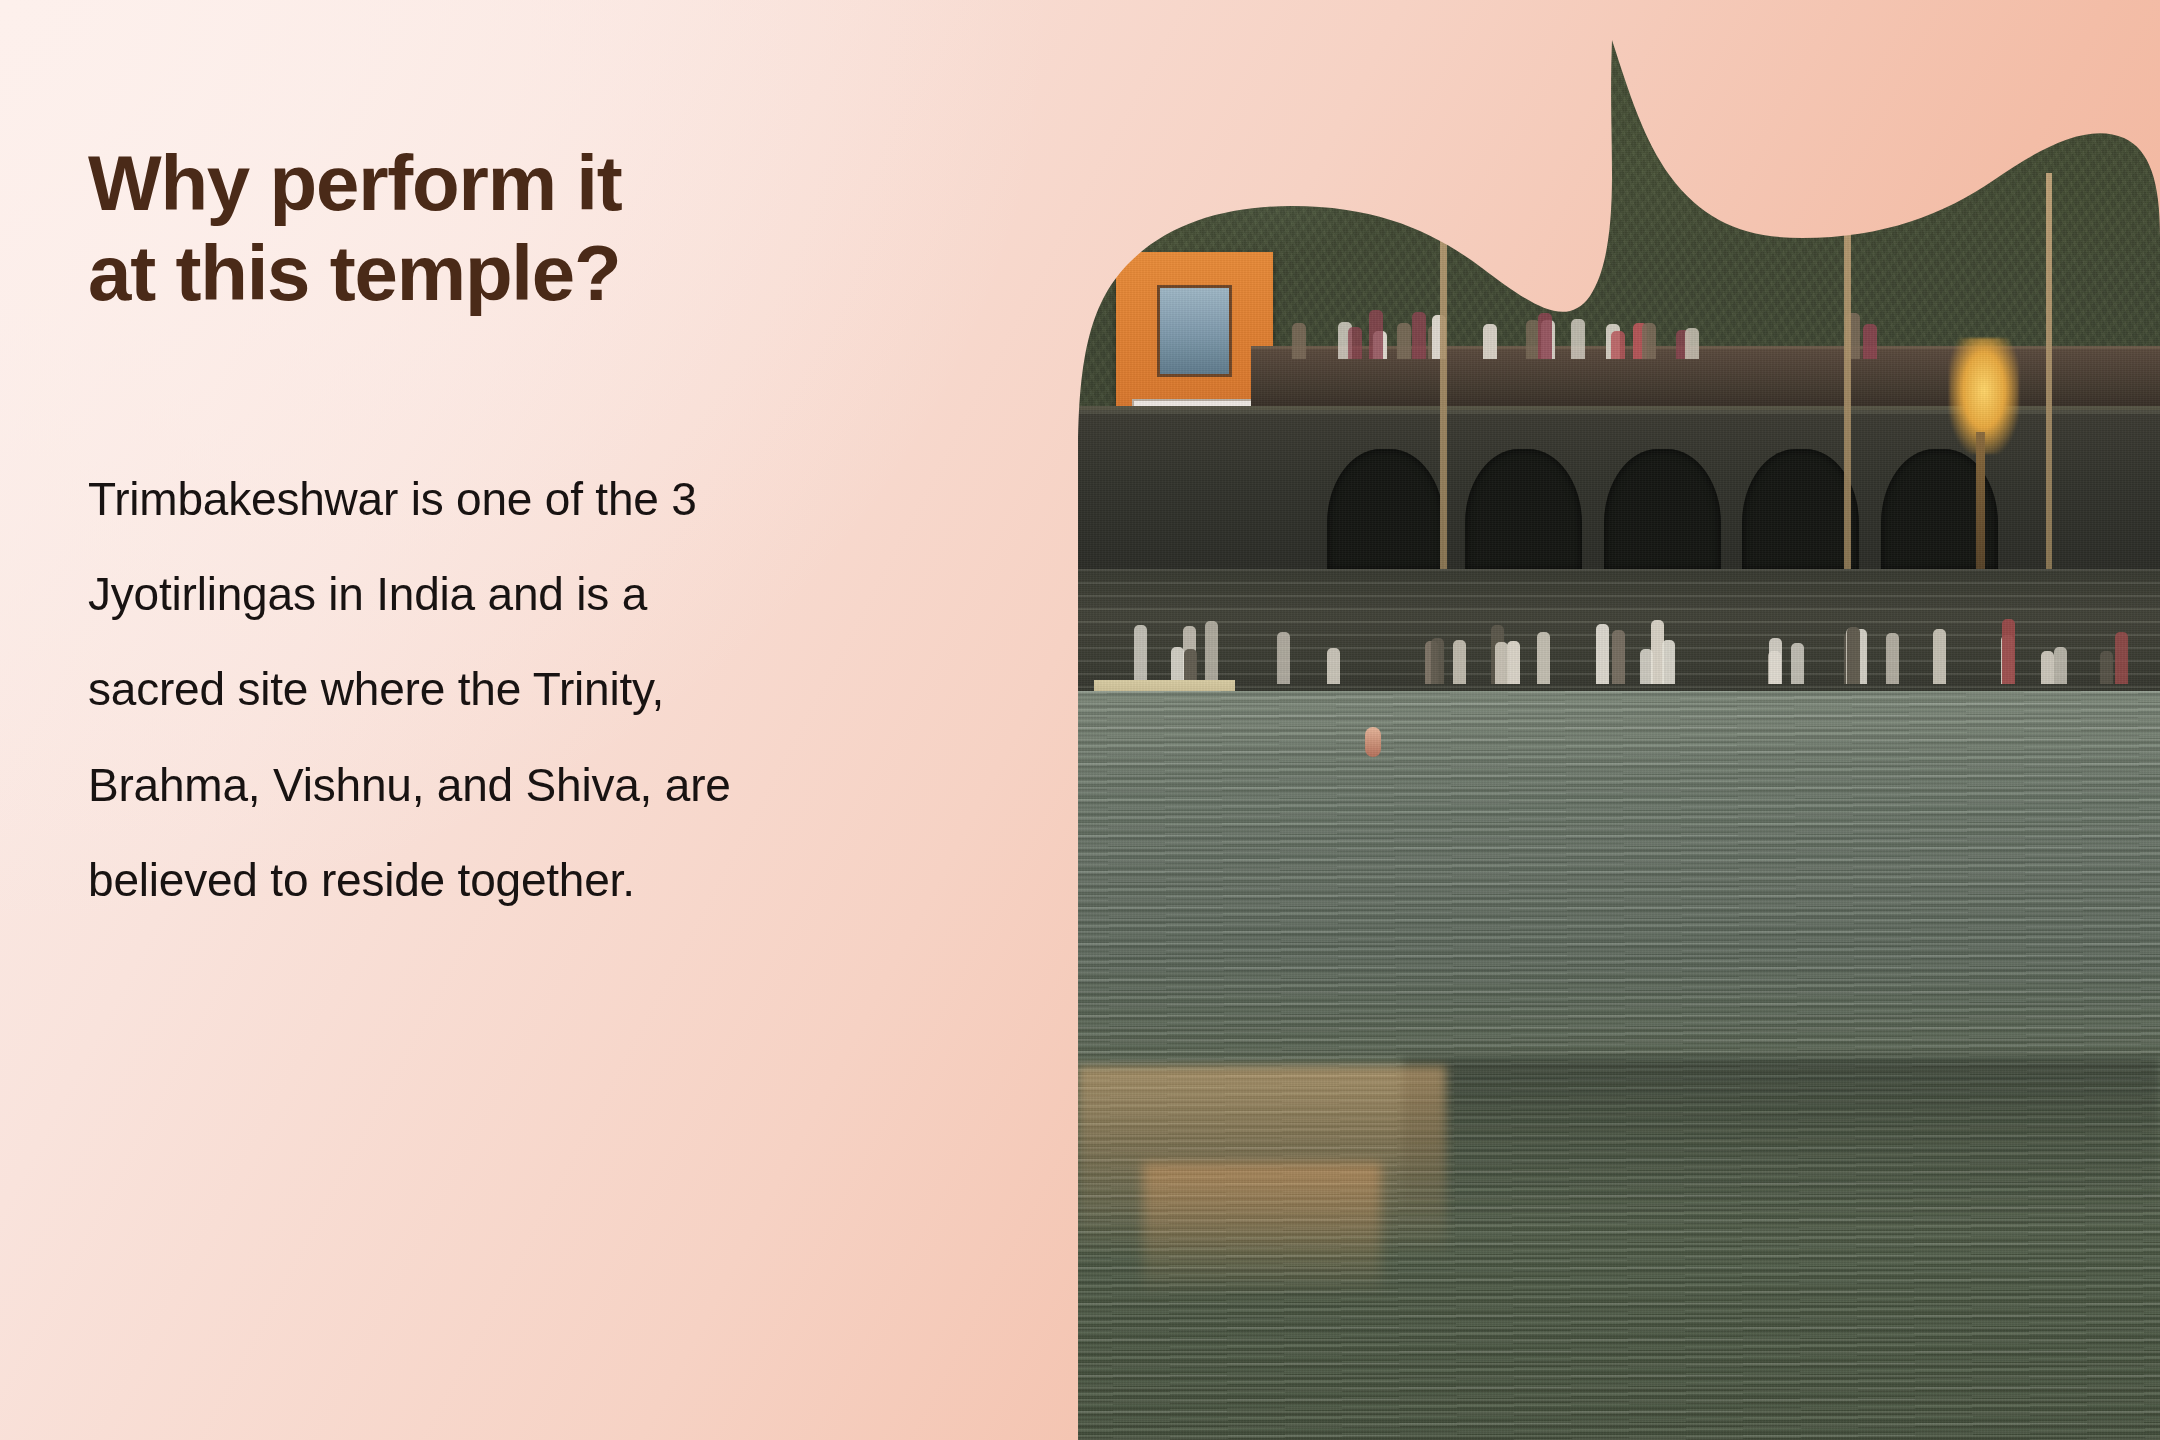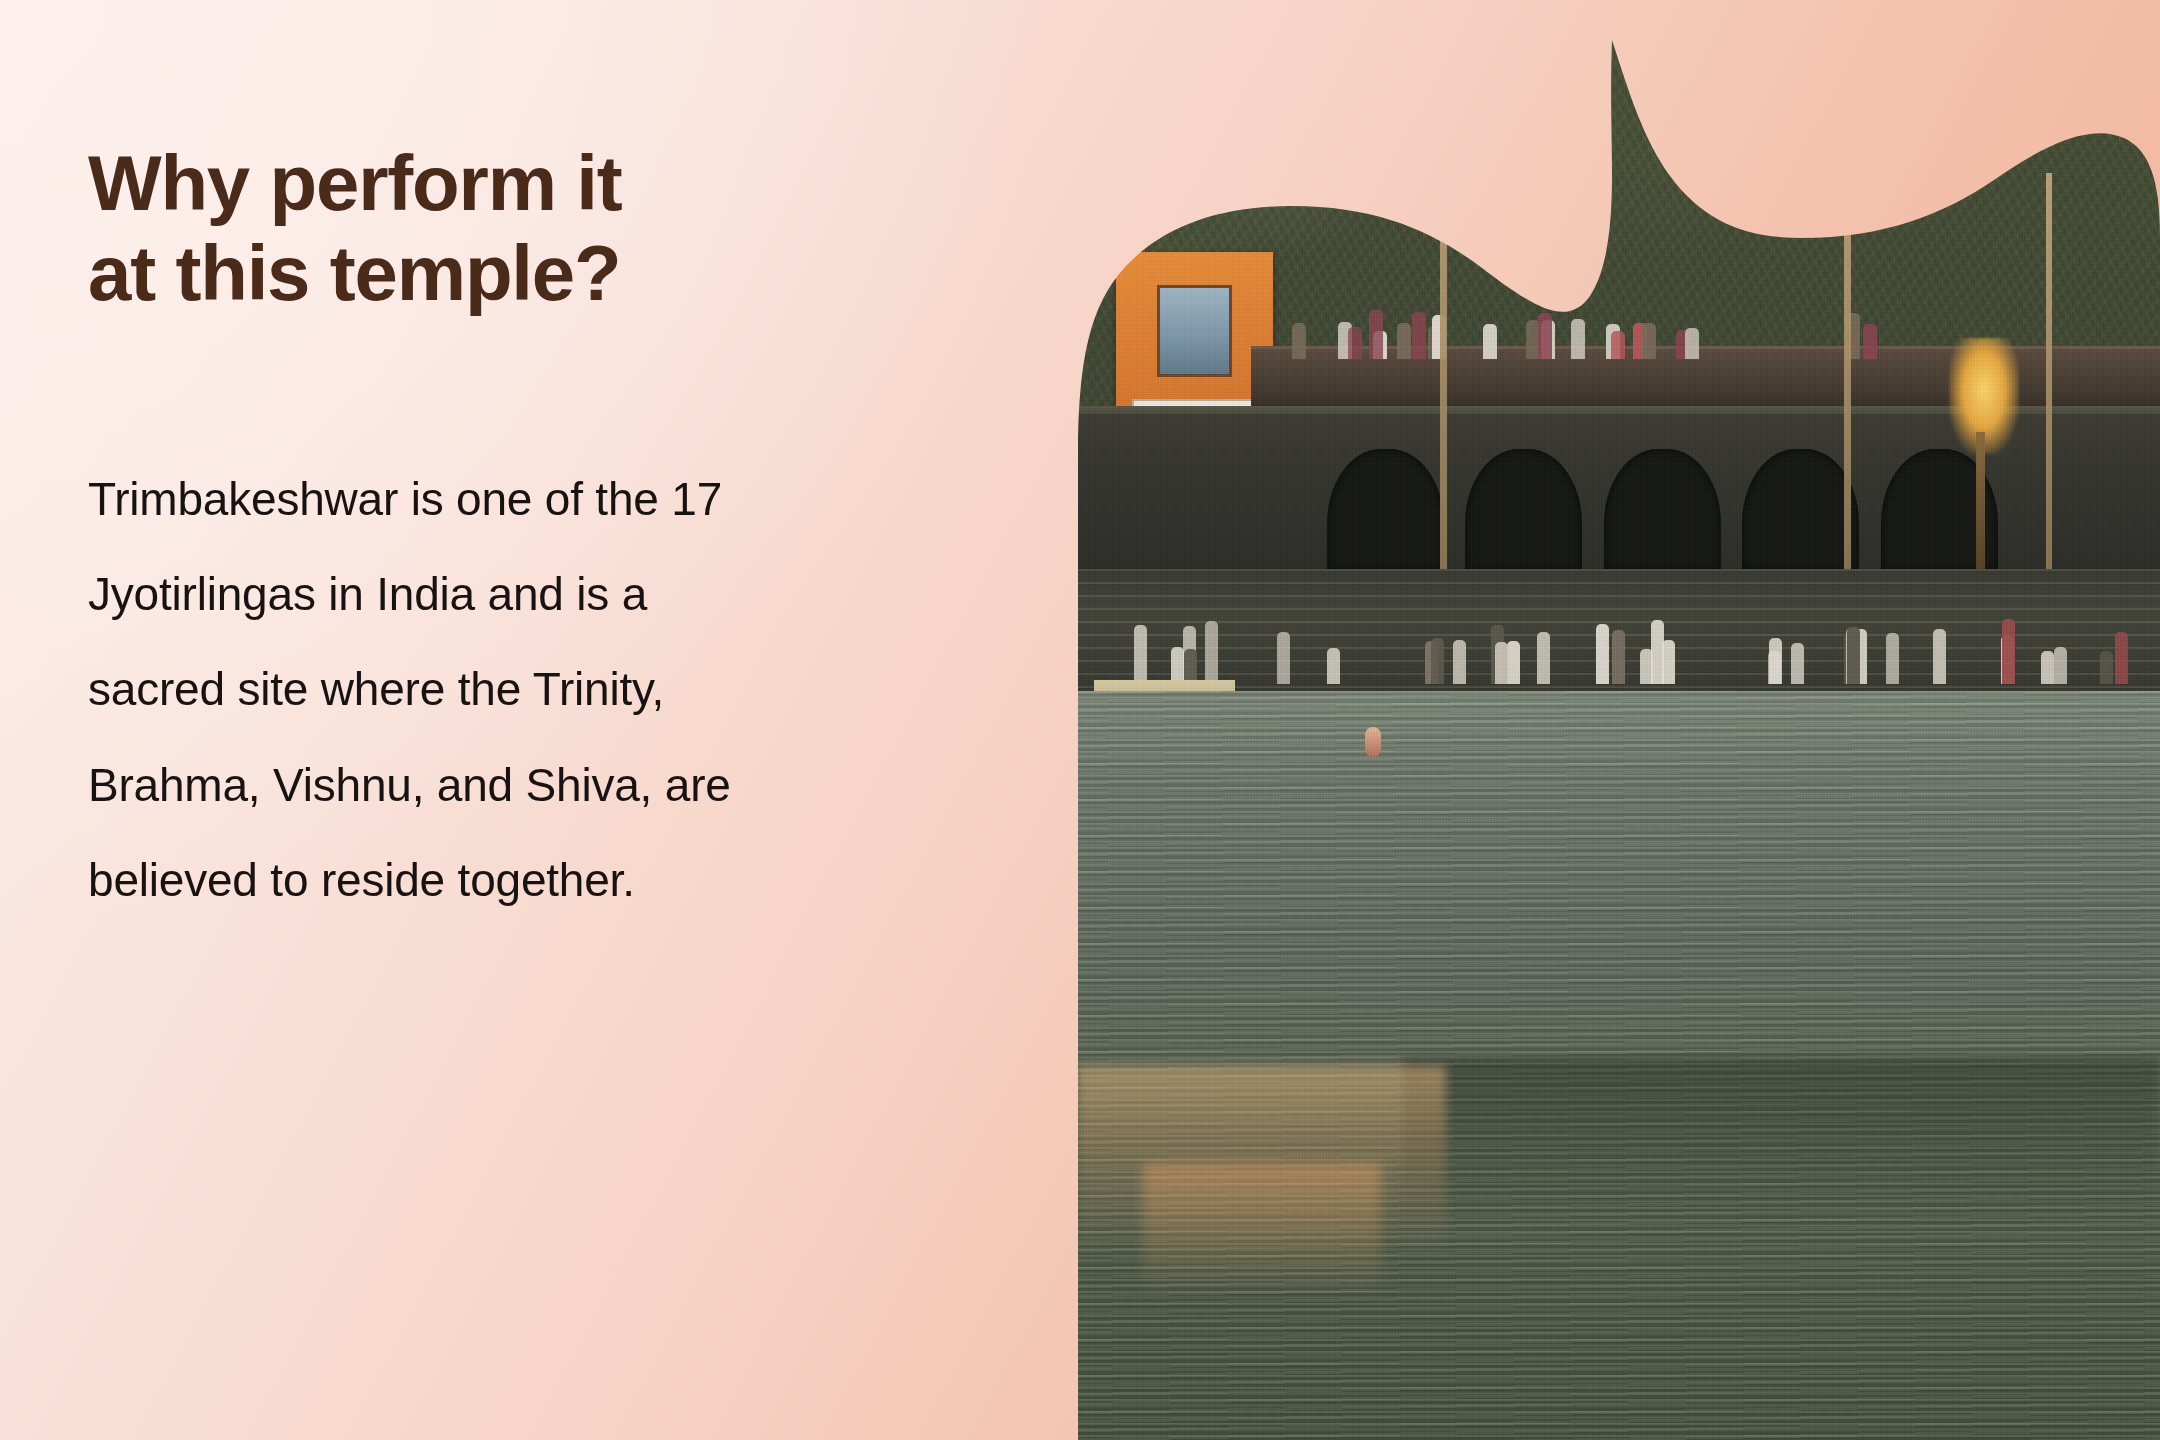--- a/index.html
+++ b/index.html
@@ -225,21 +225,21 @@
   }
 </style>
 </head>
 <body>
 
 <div class="card">
 
   <div class="left">
     <h1 class="headline">Why perform it
 at this temple?</h1>
-    <p class="body-copy">Trimbakeshwar is one of the 17
+    <p class="body-copy">Trimbakeshwar is one of the 3
 Jyotirlingas in India and is a
 sacred site where the Trinity,
 Brahma, Vishnu, and Shiva, are
 believed to reside together.</p>
   </div>
 
   <div class="right">
     <div class="photo-wrap">
       <div class="photo">
 

